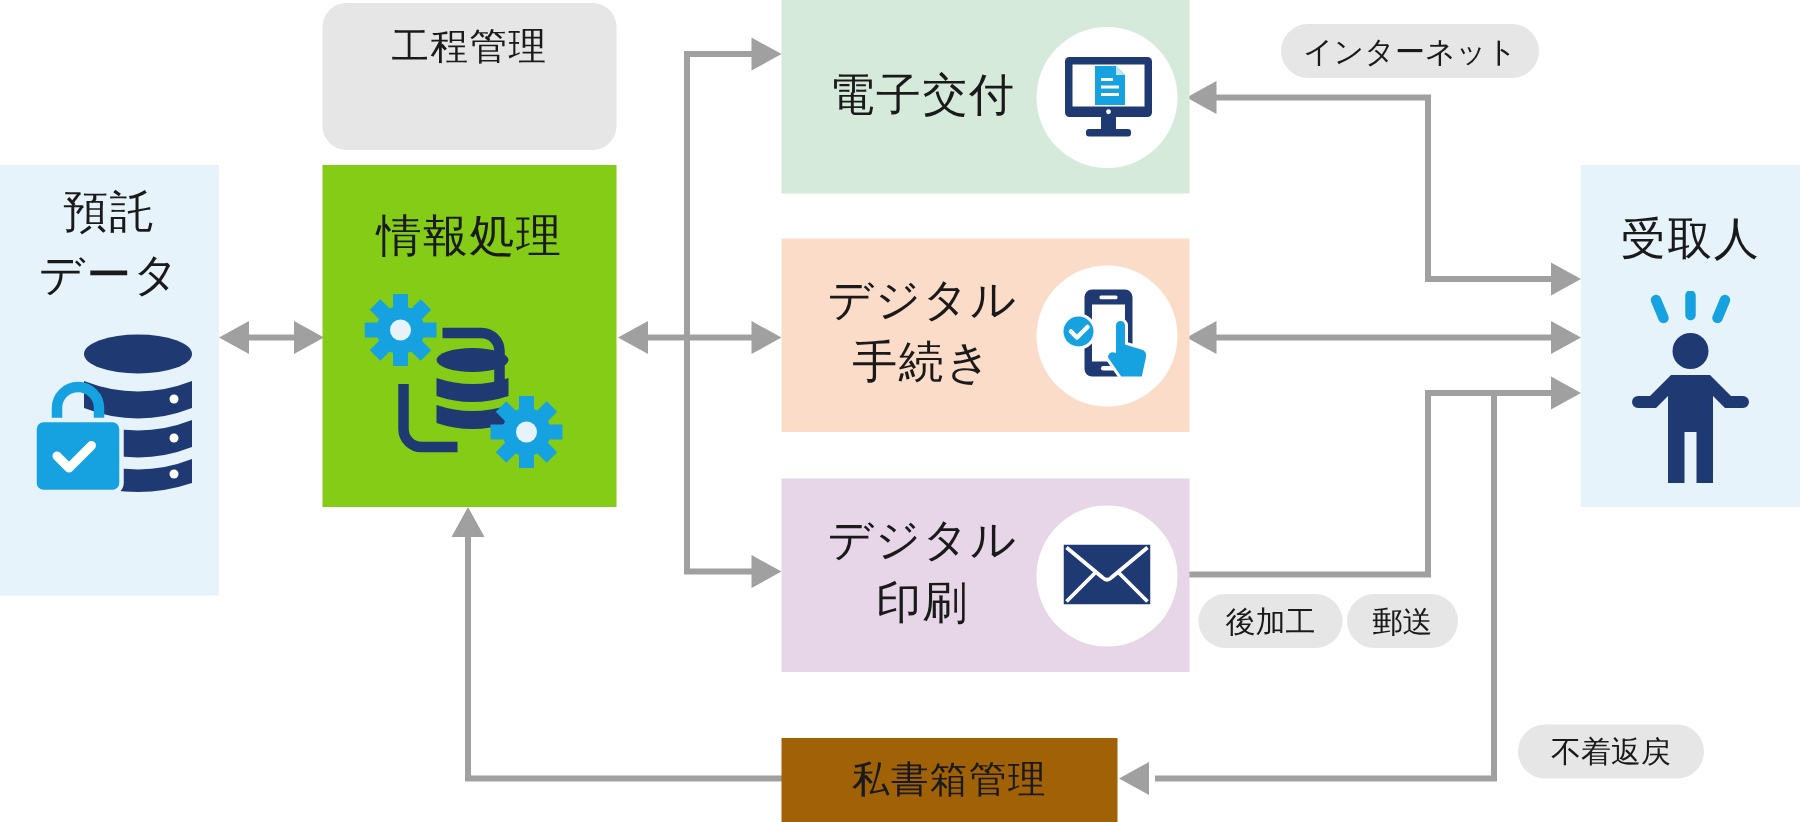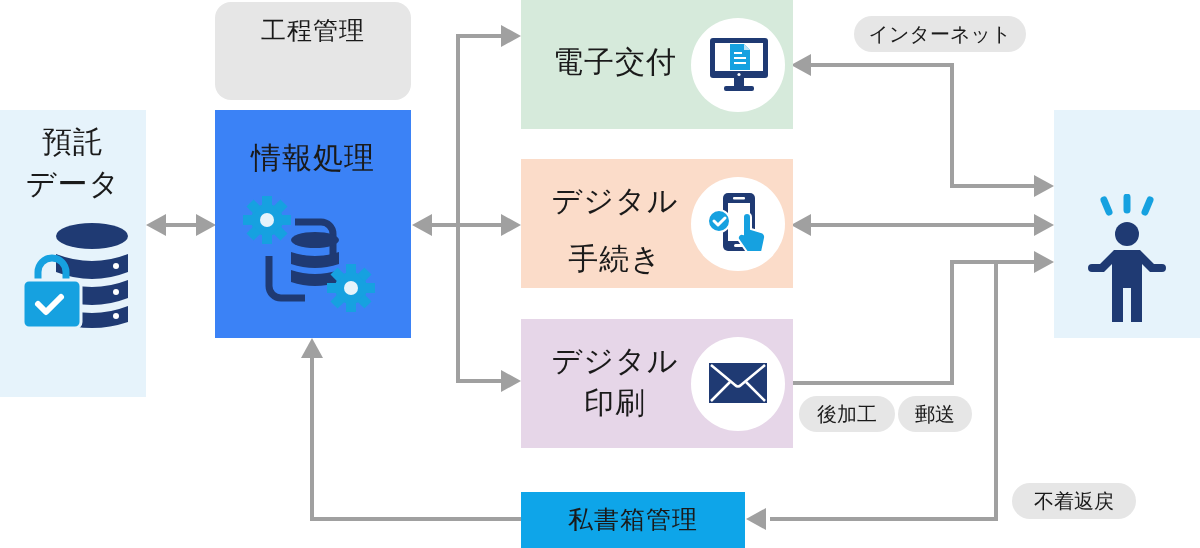--- a/index.html
+++ b/index.html
@@ -78,21 +78,21 @@
     <path d="M20 64 v-10 a14 14 0 0 1 28 0 v10" stroke="#16a1e0" stroke-width="7" fill="none"></path>
     <rect x="5" y="62" width="58" height="48" rx="6" fill="#16a1e0" stroke="#e6f3fb" stroke-width="3"></rect>
     <path d="M20 86 l8 8 l15 -15" stroke="#fff" stroke-width="6" fill="none" stroke-linecap="round" stroke-linejoin="round"></path>
   </svg>
 </div>
 
 <div class="box" style="left:215px;top:2px;width:196px;height:98px;background:#e6e6e6;border-radius:16px;">
   <div class="lbl lbl-sm" style="left:0;top:12px;width:196px;">工程管理</div>
 </div>
 
-<div class="box" style="left:215px;top:110px;width:196px;height:228px;background:#3b82f6;">
+<div class="box" style="left:215px;top:110px;width:196px;height:228px;background:#84cc16;">
   <div class="lbl" style="left:0;top:28px;width:196px;">情報処理</div>
   <svg class="icon" style="left:28px;top:84px;" width="140" height="120" viewBox="0 0 140 120">
     <path d="M52 28 H78 a12 12 0 0 1 12 12 V62" stroke="#1f3a73" stroke-width="7" fill="none"></path>
     <path d="M26 62 V92 a12 12 0 0 0 12 12 H62" stroke="#1f3a73" stroke-width="7" fill="none"></path>
     <ellipse cx="72" cy="46" rx="24" ry="8" fill="#1f3a73"></ellipse>
     <path d="M48 58 Q72 66 96 58 V70 Q72 78 48 70 Z" fill="#1f3a73"></path>
     <path d="M48 76 Q72 84 96 76 V88 Q72 96 48 88 Z" fill="#1f3a73"></path>
     <g transform="translate(24,26)">
       <circle r="16" fill="#16a1e0"></circle>
       <g fill="#16a1e0">
@@ -118,42 +118,42 @@
           <rect x="-5" y="14" width="10" height="10" transform="rotate(45)"></rect>
         <rect x="-24" y="-5" width="10" height="10" transform="rotate(45)"></rect>
           <rect x="14" y="-5" width="10" height="10" transform="rotate(45)"></rect>
       </g>
       <circle r="7" fill="#e6f3fb"></circle>
     </g>
   </svg>
 </div>
 
 <div class="box" style="left:521px;top:0;width:272px;height:129px;background:#d6eadb;">
-  <div class="lbl" style="left:14px;top:44px;width:160px;font-family:Liberation Mono, monospace;">電子交付</div>
+  <div class="lbl" style="left:14px;top:44px;width:160px;">電子交付</div>
   <div class="circle" style="left:170px;top:18px;">
     <svg class="icon" style="left:17px;top:18px;" width="62" height="60" viewBox="0 0 62 60">
       <rect x="2" y="2" width="58" height="40" rx="3" fill="#1f3a73"></rect>
       <rect x="7" y="7" width="48" height="28" fill="#fff"></rect>
       <circle cx="31" cy="38.5" r="1.6" fill="#fff"></circle>
       <rect x="26" y="42" width="10" height="8" fill="#1f3a73"></rect>
       <rect x="16" y="50" width="30" height="5" rx="2" fill="#1f3a73"></rect>
       <path d="M22 8 H36 L42 14 V34 H22 Z" fill="#16a1e0"></path>
       <path d="M36 8 V14 H42" fill="#bfe4f6"></path>
       <g stroke="#fff" stroke-width="2">
           <line x1="26" y1="17" x2="34" y2="17"></line>
           <line x1="26" y1="22" x2="38" y2="22"></line>
           <line x1="26" y1="27" x2="38" y2="27"></line>
         </g>
     </svg>
   </div>
 </div>
 
 <div class="box" style="left:521px;top:159px;width:272px;height:129px;background:#fbdcc9;">
   <div class="lbl" style="left:14px;top:22px;width:160px;">デジタル</div>
-  <div class="lbl" style="left:14px;top:80px;width:160px;">手続き</div>
+  <div class="lbl" style="left:14px;top:63px;width:160px;">手続き</div>
   <div class="circle" style="left:170px;top:18px;">
     <svg class="icon" style="left:12px;top:12px;" width="70" height="70" viewBox="0 0 70 70">
       <rect x="20" y="4" width="32" height="58" rx="5" fill="#1f3a73"></rect>
       <rect x="25" y="14" width="22" height="38" fill="#fff"></rect>
       <rect x="30" y="8" width="12" height="2.5" rx="1" fill="#fff"></rect>
       <rect x="31" y="55" width="10" height="3" rx="1.5" fill="#fff"></rect>
       <circle cx="16" cy="32" r="11" fill="#16a1e0" stroke="#fff" stroke-width="2"></circle>
       <path d="M11 32 l4 4 l7 -7" stroke="#fff" stroke-width="3" fill="none" stroke-linecap="round" stroke-linejoin="round"></path>
       <path d="M40 40 V28 a4 4 0 0 1 8 0 V40 l10 3 a5 5 0 0 1 4 6 l-3 14 H44 l-9 -13 a4 4 0 0 1 5 -5 Z" fill="#16a1e0" stroke="#fff" stroke-width="2"></path>
     </svg>
@@ -166,31 +166,32 @@
   <div class="circle" style="left:170px;top:18px;">
     <svg class="icon" style="left:18px;top:26px;" width="58" height="40" viewBox="0 0 58 40">
       <rect x="0" y="0" width="58" height="40" fill="#1f3a73"></rect>
       <path d="M2 2 L26 22 Q29 25 32 22 L56 2" stroke="#fff" stroke-width="2.5" fill="none"></path>
       <path d="M2 38 L21 19 M56 38 L37 19" stroke="#fff" stroke-width="2.5" fill="none"></path>
     </svg>
   </div>
 </div>
 
 <div class="box" style="left:1054px;top:110px;width:146px;height:228px;background:#e6f3fb;">
+  <div class="lbl" style="left:0;top:30px;width:146px;">受取人</div>
   <svg class="icon" style="left:34px;top:84px;" width="78" height="130" viewBox="0 0 78 130">
     <g stroke="#16a1e0" stroke-width="7" stroke-linecap="round">
       <line x1="16" y1="6" x2="21" y2="18"></line>
       <line x1="39" y1="3" x2="39" y2="16"></line>
       <line x1="62" y1="6" x2="57" y2="18"></line>
     </g>
     <circle cx="39" cy="40" r="12" fill="#1f3a73"></circle>
     <path d="M26 56 H52 L66 70 H74 a4 4 0 0 1 0 8 H62 L54 70 V128 H43 V94 H35 V128 H24 V70 L16 78 H4 a4 4 0 0 1 0 -8 H12 Z" fill="#1f3a73" stroke-linejoin="round"></path>
   </svg>
 </div>
 
-<div class="box" style="left:521px;top:492px;width:224px;height:56px;background:#0ea5e9;">
+<div class="box" style="left:521px;top:492px;width:224px;height:56px;background:#a16207;">
   <div class="lbl lbl-sm" style="left:0;top:11px;width:224px;">私書箱管理</div>
 </div>
 
 <div class="pill" style="left:854px;top:16px;width:172px;">インターネット</div>
 <div class="pill" style="left:799px;top:396px;width:96px;">後加工</div>
 <div class="pill" style="left:898px;top:396px;width:74px;">郵送</div>
 <div class="pill" style="left:1012px;top:483px;width:124px;">不着返戻</div>
 
 </body></html>

